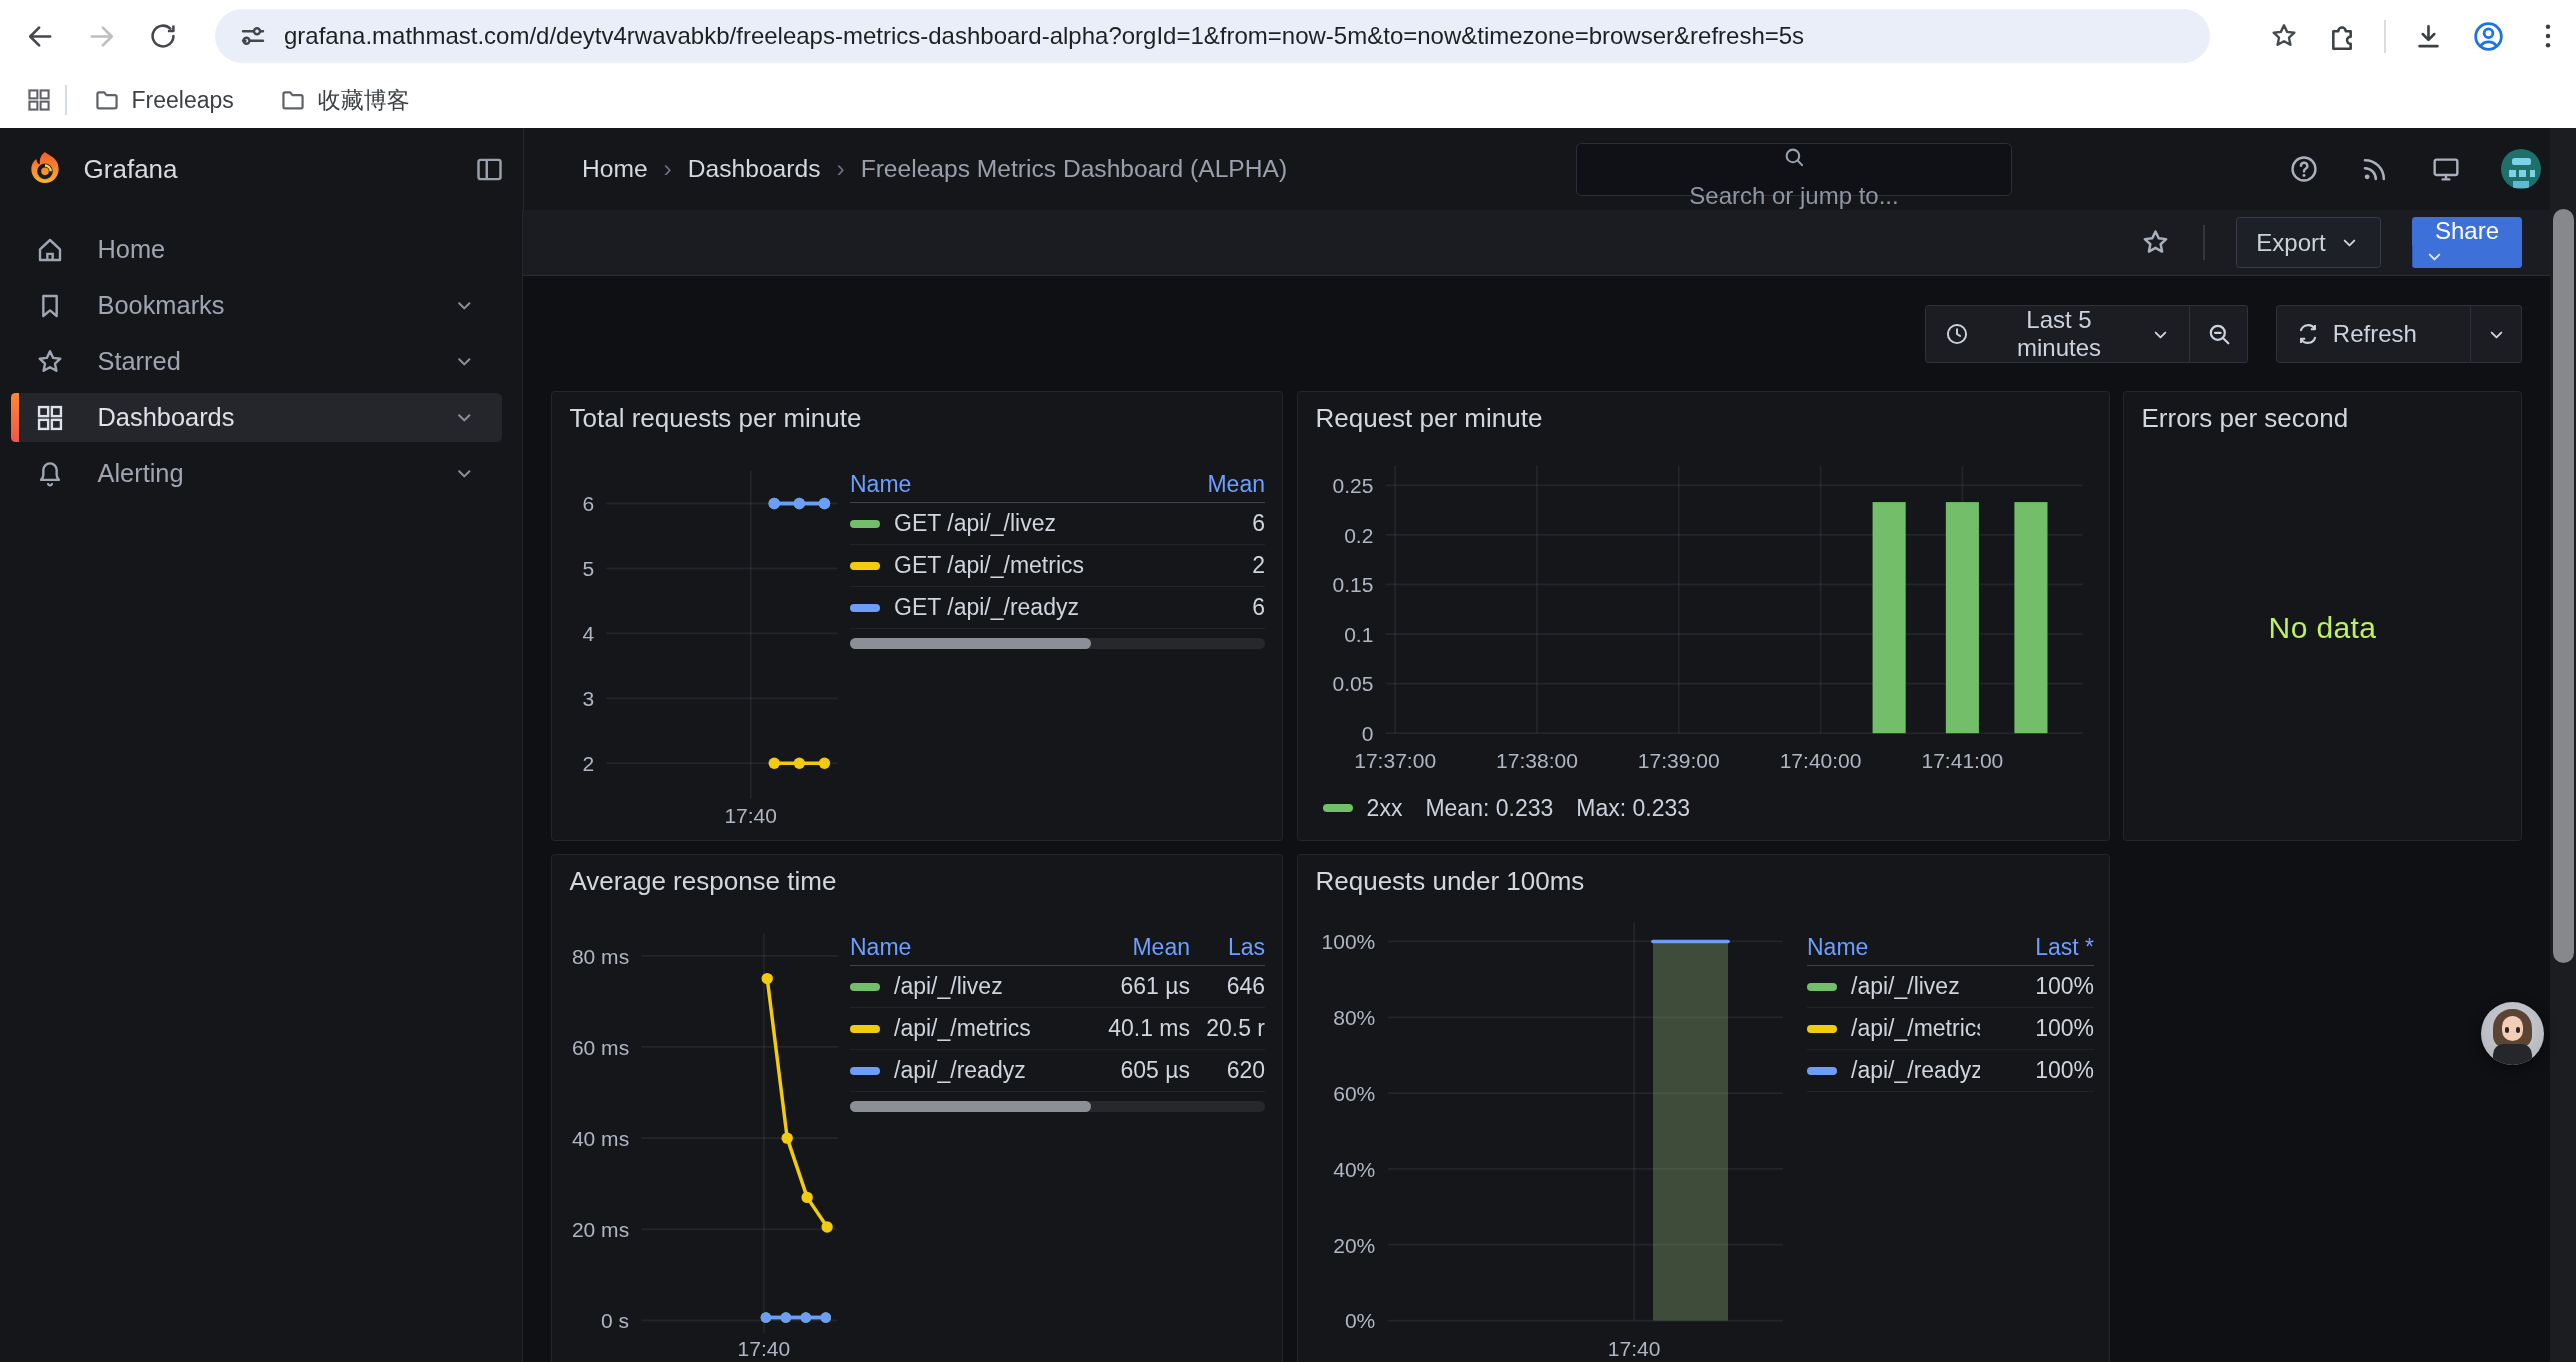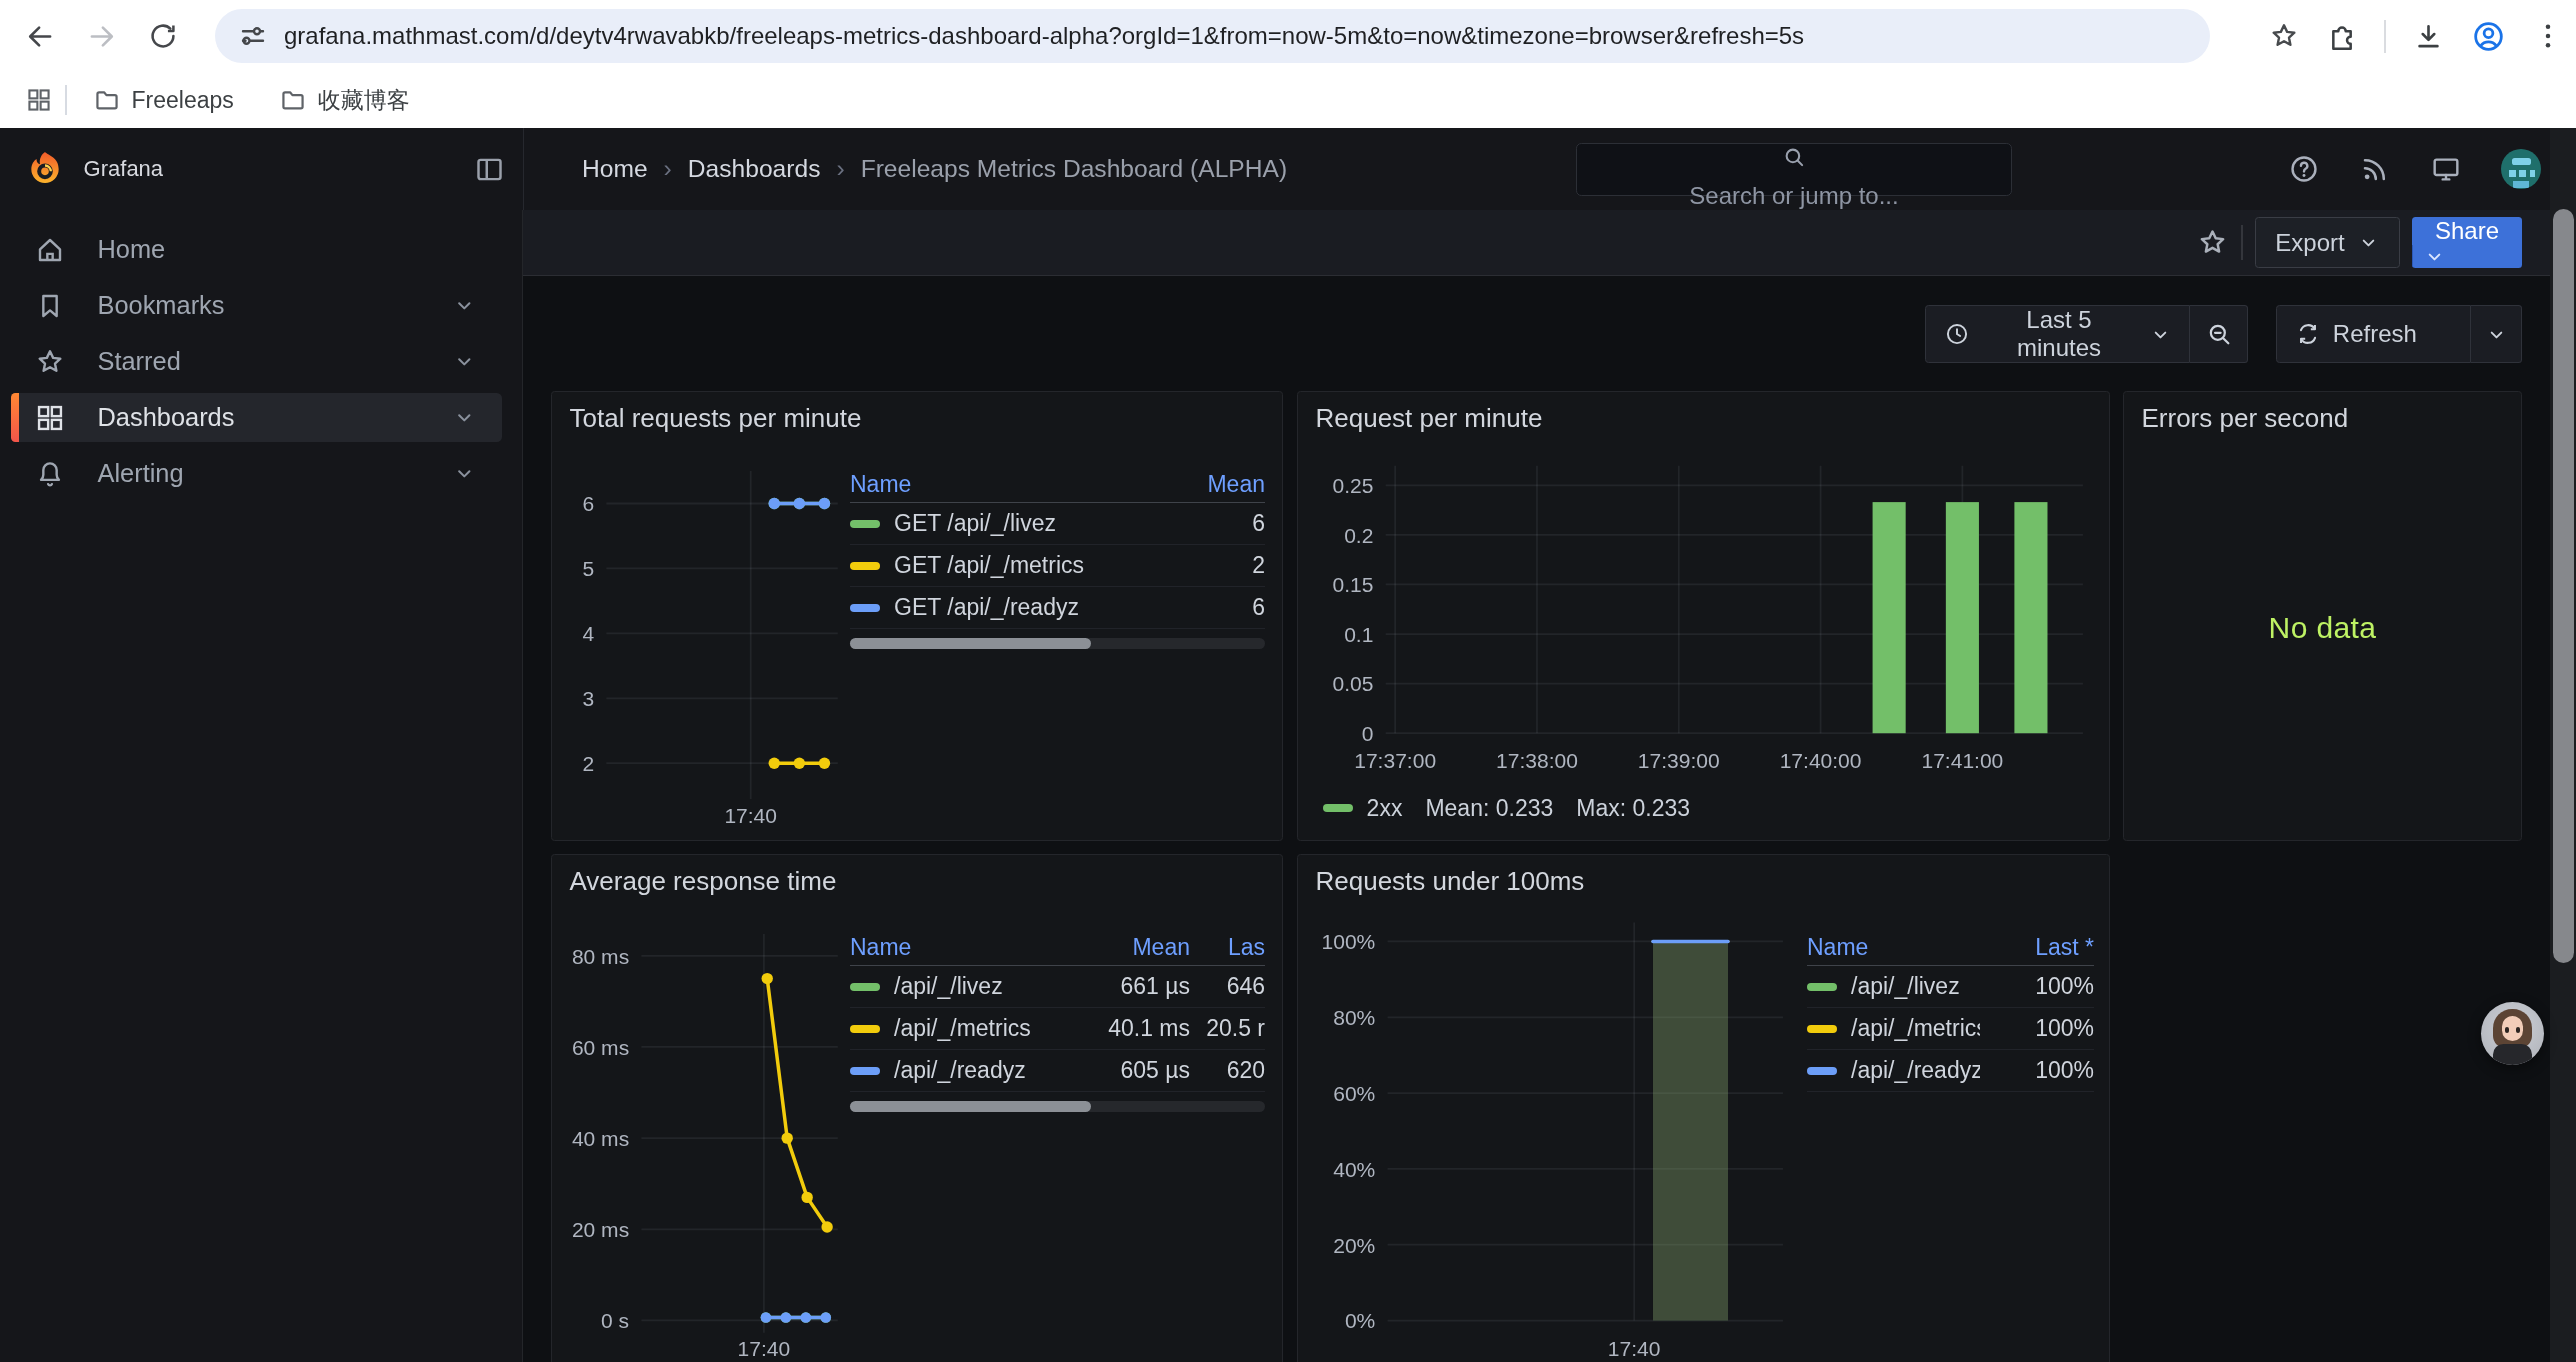--- a/index.html
+++ b/index.html
@@ -20,37 +20,37 @@
   .bw-sep{width:1.8px;height:33px;background:#dadce0;}
   .bookmarks{left:0;top:72px;width:2576px;height:56px;background:#ffffff;border-bottom:0.9px solid #e4e6ea;
     display:flex;align-items:center;color:#45474b;}
   .bm-item{display:flex;align-items:center;gap:10.5px;font-size:23px;color:#3c4043;padding:7px 14px;border-radius:7px;cursor:pointer;}
   .bm-sep{width:1.8px;height:30px;background:#d7dbe2;margin:0 12.3px;}
 
   
   .gf-header{left:0;top:128px;width:2576px;height:82px;background:#15161a;border-bottom:0.9px solid #26282e;}
   .gf-header .vdiv{position:absolute;left:523px;top:0;width:0.9px;height:82px;background:#26282e;}
   .brand{position:absolute;left:24.6px;top:0;height:82px;display:flex;align-items:center;gap:19px;}
-  .brand-name{font-size:22px;font-weight:500;color:#d8dae0;}
+  .brand-name{font-size:26px;font-weight:500;color:#d8dae0;}
   .collapse-btn{position:absolute;left:473px;top:24.6px;color:#9aa0ab;cursor:pointer;}
   .crumbs{position:absolute;left:582px;top:0;height:82px;display:flex;align-items:center;gap:16px;font-size:24.6px;}
   .crumb{color:#d5d9e1;cursor:pointer;}
   .crumb.current{color:#9aa0ab;cursor:default;}
   .crumb-sep{color:#6a7080;}
   .gf-search{position:absolute;left:1576px;top:15px;width:436px;height:53px;background:#0f1116;border:0.9px solid #2c2f36;
     border-radius:5.3px;display:flex;align-items:center;padding:0 14px;box-sizing:border-box;gap:12.3px;cursor:text;flex-direction:column;}
   .gf-search .ph{flex:1;font-size:24px;color:#8e95a3;white-space:nowrap;}
   .gf-search .sc{display:flex;align-items:center;gap:8.8px;color:#8d94a1;font-size:22px;}
   .gf-hicons{position:absolute;right:35px;top:0;height:82px;display:flex;align-items:center;gap:39px;color:#aab0bc;}
   .gf-avatar{width:40px;height:40px;border-radius:50%;background:#1f6f6b;position:relative;overflow:hidden;cursor:pointer;}
   .gf-avatar i{position:absolute;background:#7fd1e8;}
 
   
   .subheader{left:523px;top:210px;width:2053px;height:66px;background:#1a1c22;border-bottom:0.9px solid #2b2d33;box-sizing:border-box;}
-  .sh-right{position:absolute;right:54px;top:0;height:65px;display:flex;align-items:center;gap:12px;}
+  .sh-right{position:absolute;right:54px;top:0;height:65px;display:flex;align-items:center;gap:31px;}
   .sh-star{color:#aab0ba;cursor:pointer;}
   .sh-div{width:1.8px;height:35px;background:#34363c;}
   .btn-outline{height:51px;padding:0 19px;border:0.9px solid #3a3d45;border-radius:3.5px;background:#1d2026;
     color:#ccd2db;font-size:24px;display:flex;align-items:center;gap:12.3px;cursor:pointer;}
   .btn-share{height:51px;display:flex;border-radius:3.5px;overflow:hidden;cursor:pointer;flex-direction:column;}
   .btn-share .main{background:#3d71d9;color:#ffffff;font-size:24px;font-weight:500;display:flex;align-items:center;padding:0 23px;}
   .btn-share .caret{background:#3d71d9;border-left:1.8px solid #2c59b8;display:flex;align-items:center;padding:0 10.5px;color:#dbe6ff;}
 
   
   .sidebar{left:0;top:210px;width:523px;height:1152px;background:#15161a;border-right:0.9px solid #24262a;box-sizing:border-box;}

